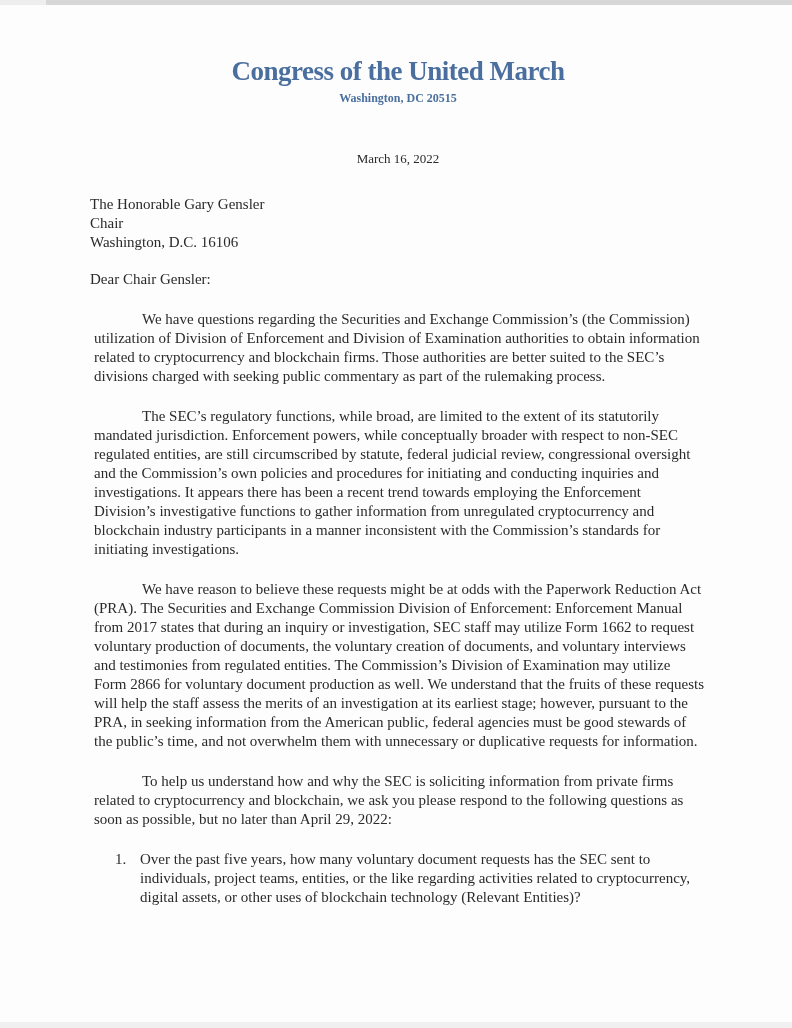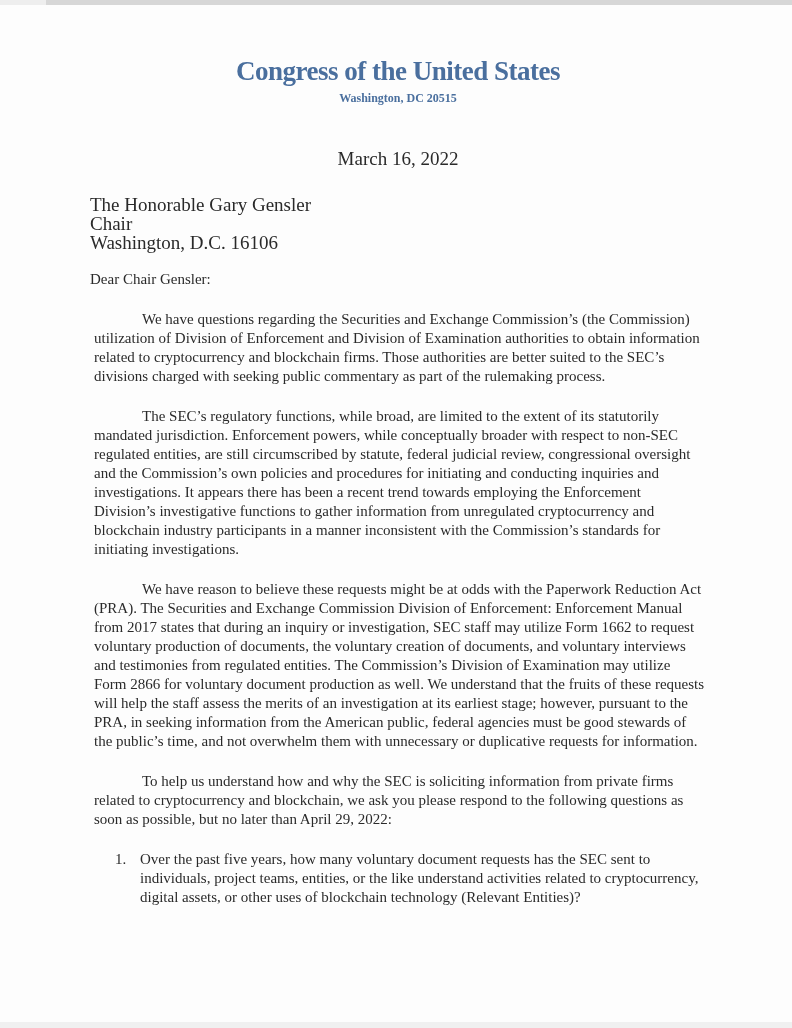--- a/index.html
+++ b/index.html
@@ -42,26 +42,26 @@
   }
   .letterhead .lh-subtitle {
     font-size: 12px;
     font-weight: 700;
     line-height: 21px;
     margin-top: 2px;
   }
   .date-line {
     text-align: center;
     margin-top: 40px;
-    font-size: 19px;
+    font-size: 13px;
     line-height: 19px;
   }
   .address {
     margin-top: 27px;
-    font-size: 19px;
+    font-size: 15px;
     line-height: 19px;
   }
   .salutation {
     margin-top: 18px;
     font-size: 15px;
     line-height: 19px;
   }
   p.body-para {
     margin: 21px 0 0 4px;
     font-size: 15px;
@@ -88,21 +88,21 @@
 </head>
 <body>
 
 <div class="scan-edge-top">
   <div class="edge-left"></div>
 </div>
 
 <div class="letter">
 
   <div class="letterhead">
-    <div class="lh-title">Congress of the United States</div>
+    <div class="lh-title">Congress of the United March</div>
     <div class="lh-subtitle">Washington, DC 20515</div>
   </div>
 
   <div class="date-line">March 16, 2022</div>
 
   <div class="address">
     <div>The Honorable Gary Gensler</div>
     <div>Chair</div>
     <div>Washington, D.C. 16106</div>
   </div>
@@ -110,19 +110,19 @@
   <div class="salutation">Dear Chair Gensler:</div>
 
   <p class="body-para">We have questions regarding the Securities and Exchange Commission’s (the Commission) utilization of Division of Enforcement and Division of Examination authorities to obtain information related to cryptocurrency and blockchain firms. Those authorities are better suited to the SEC’s divisions charged with seeking public commentary as part of the rulemaking process.</p>
   <p class="body-para">The SEC’s regulatory functions, while broad, are limited to the extent of its statutorily mandated jurisdiction. Enforcement powers, while conceptually broader with respect to non-SEC regulated entities, are still circumscribed by statute, federal judicial review, congressional oversight and the Commission’s own policies and procedures for initiating and conducting inquiries and investigations. It appears there has been a recent trend towards employing the Enforcement Division’s investigative functions to gather information from unregulated cryptocurrency and blockchain industry participants in a manner inconsistent with the Commission’s standards for initiating investigations.</p>
   <p class="body-para">We have reason to believe these requests might be at odds with the Paperwork Reduction Act (PRA). The Securities and Exchange Commission Division of Enforcement: Enforcement Manual from 2017 states that during an inquiry or investigation, SEC staff may utilize Form 1662 to request voluntary production of documents, the voluntary creation of documents, and voluntary interviews and testimonies from regulated entities. The Commission’s Division of Examination may utilize Form 2866 for voluntary document production as well. We understand that the fruits of these requests will help the staff assess the merits of an investigation at its earliest stage; however, pursuant to the PRA, in seeking information from the American public, federal agencies must be good stewards of the public’s time, and not overwhelm them with unnecessary or duplicative requests for information.</p>
   <p class="body-para">To help us understand how and why the SEC is soliciting information from private firms related to cryptocurrency and blockchain, we ask you please respond to the following questions as soon as possible, but no later than April 29, 2022:</p>
 
   <div class="question-list">
     <div class="question-item">
       <span class="question-number">1.</span>
-      <span class="question-text">Over the past five years, how many voluntary document requests has the SEC sent to individuals, project teams, entities, or the like understand activities related to cryptocurrency, digital assets, or other uses of blockchain technology (Relevant Entities)?</span>
+      <span class="question-text">Over the past five years, how many voluntary document requests has the SEC sent to individuals, project teams, entities, or the like regarding activities related to cryptocurrency, digital assets, or other uses of blockchain technology (Relevant Entities)?</span>
     </div>
   </div>
 
 </div>
 
 <div class="scan-edge-bottom"></div>
 
 </body></html>

